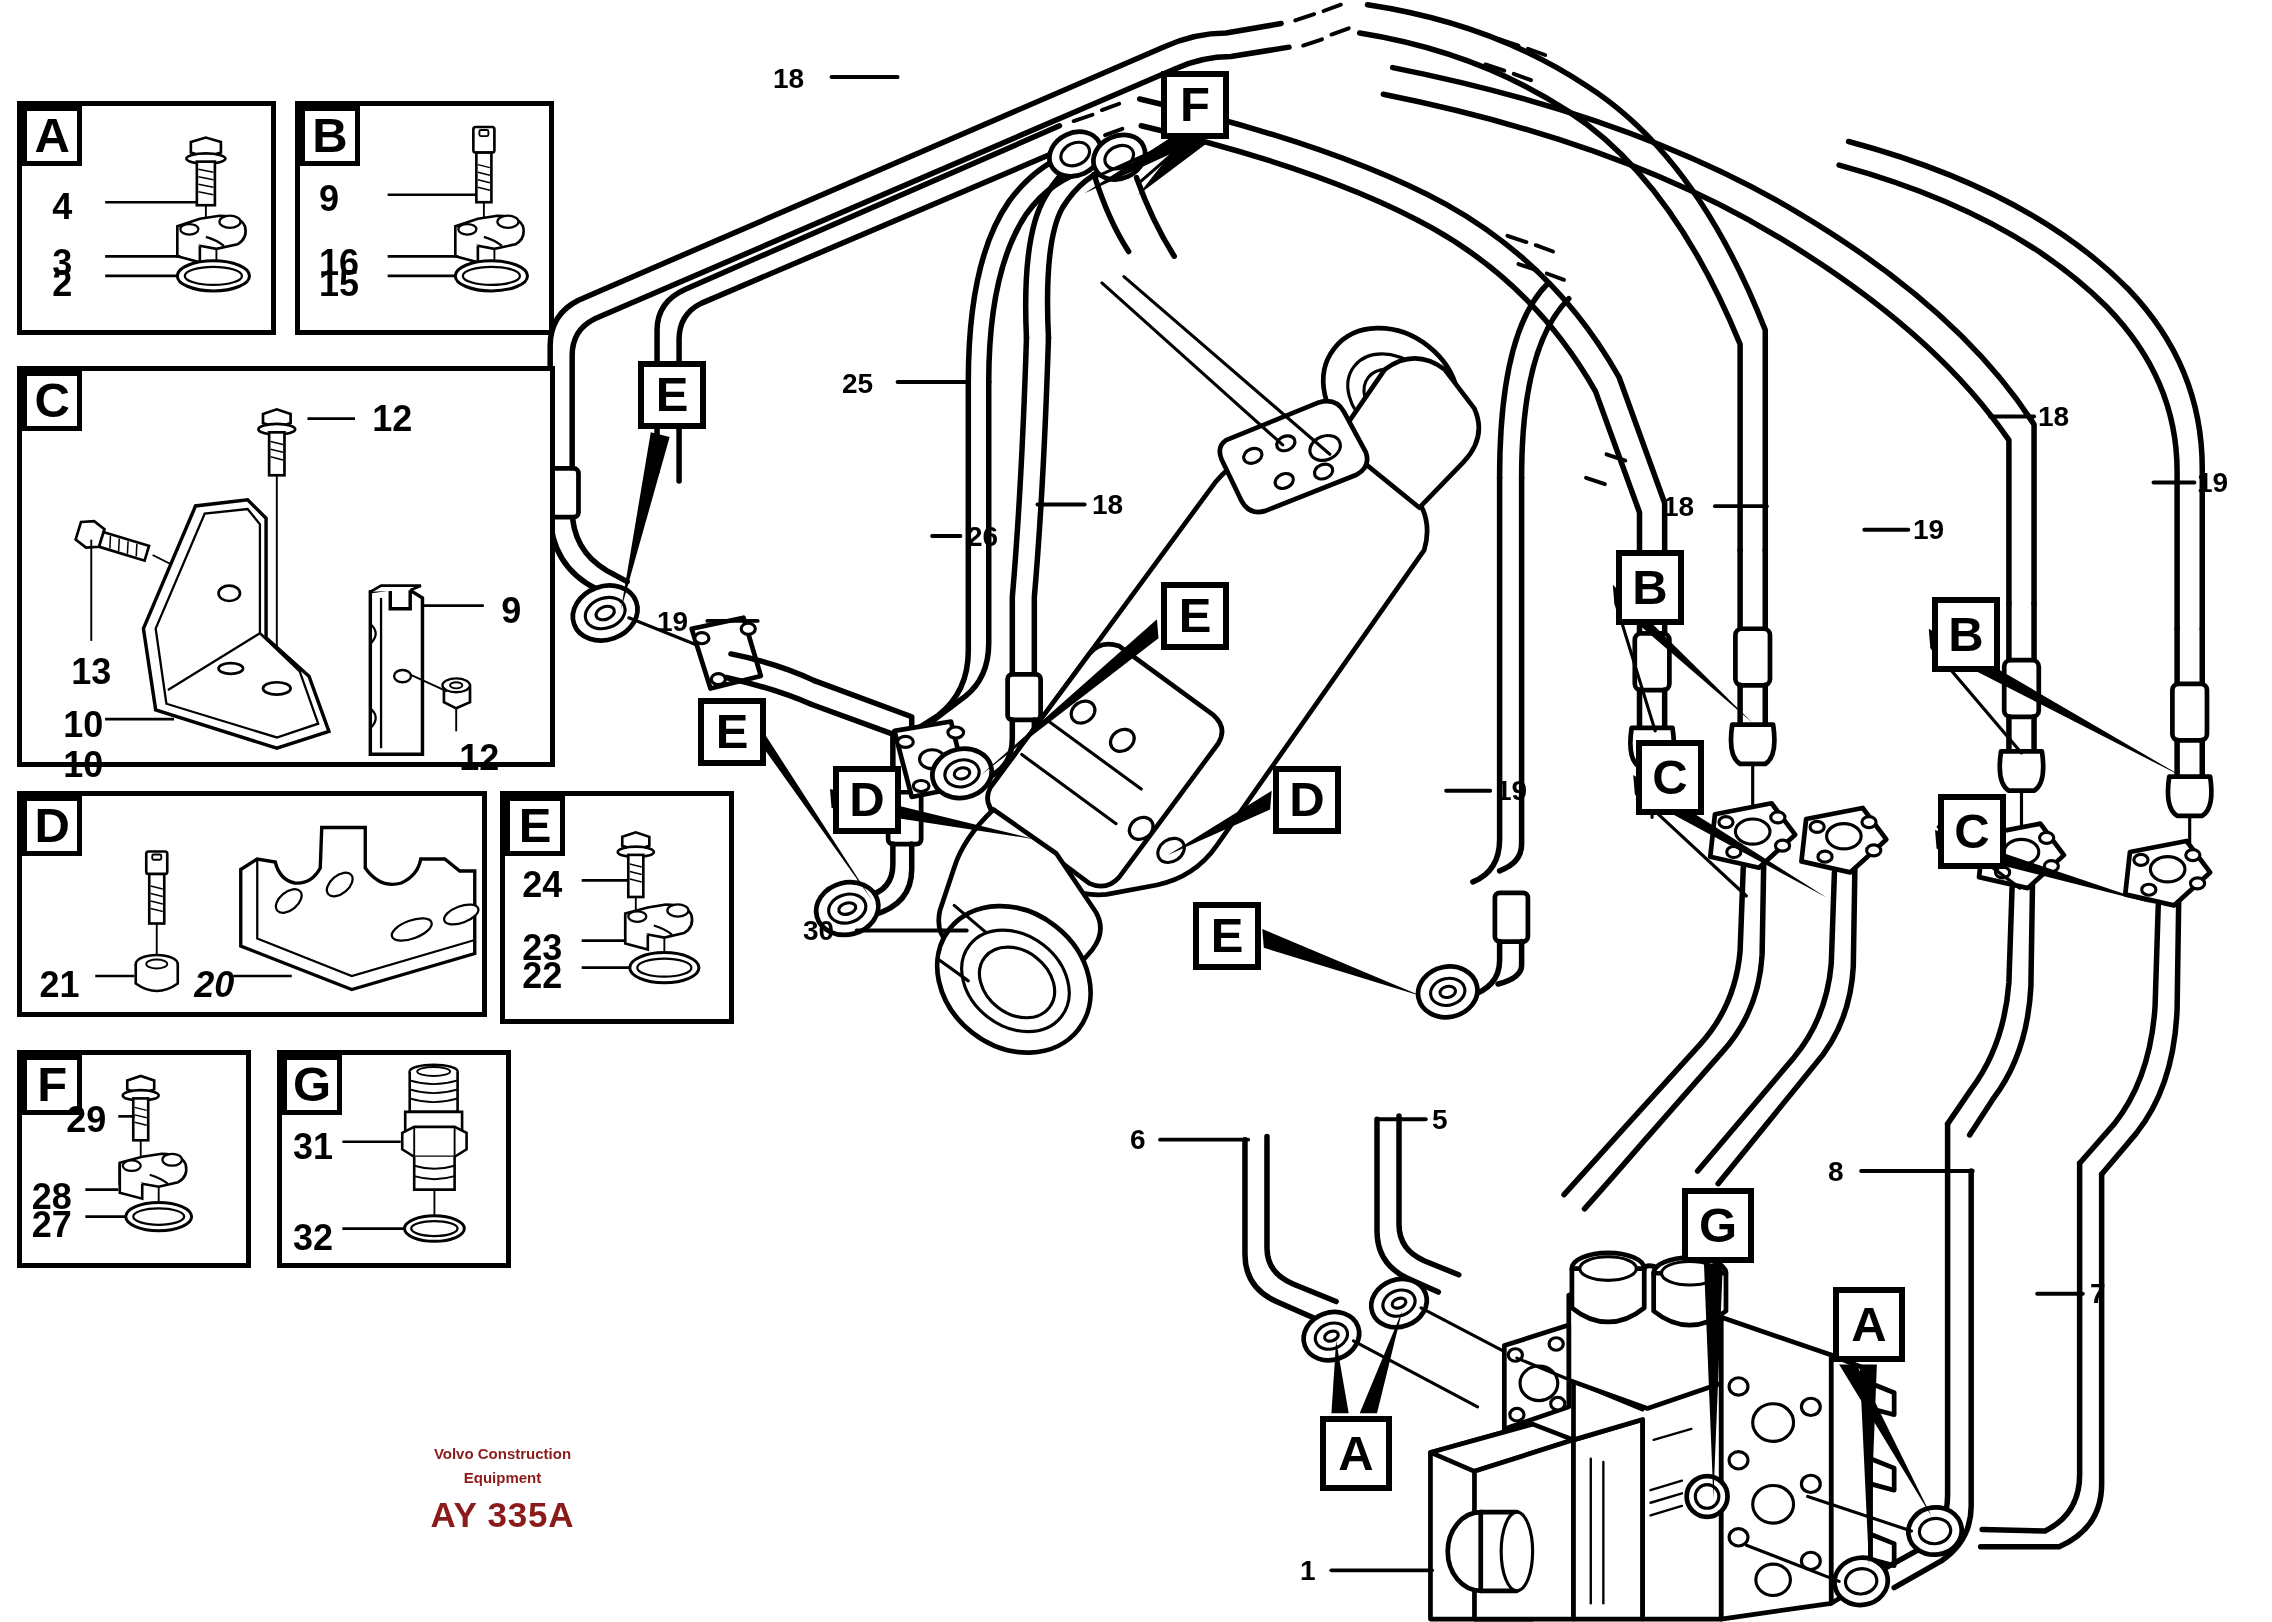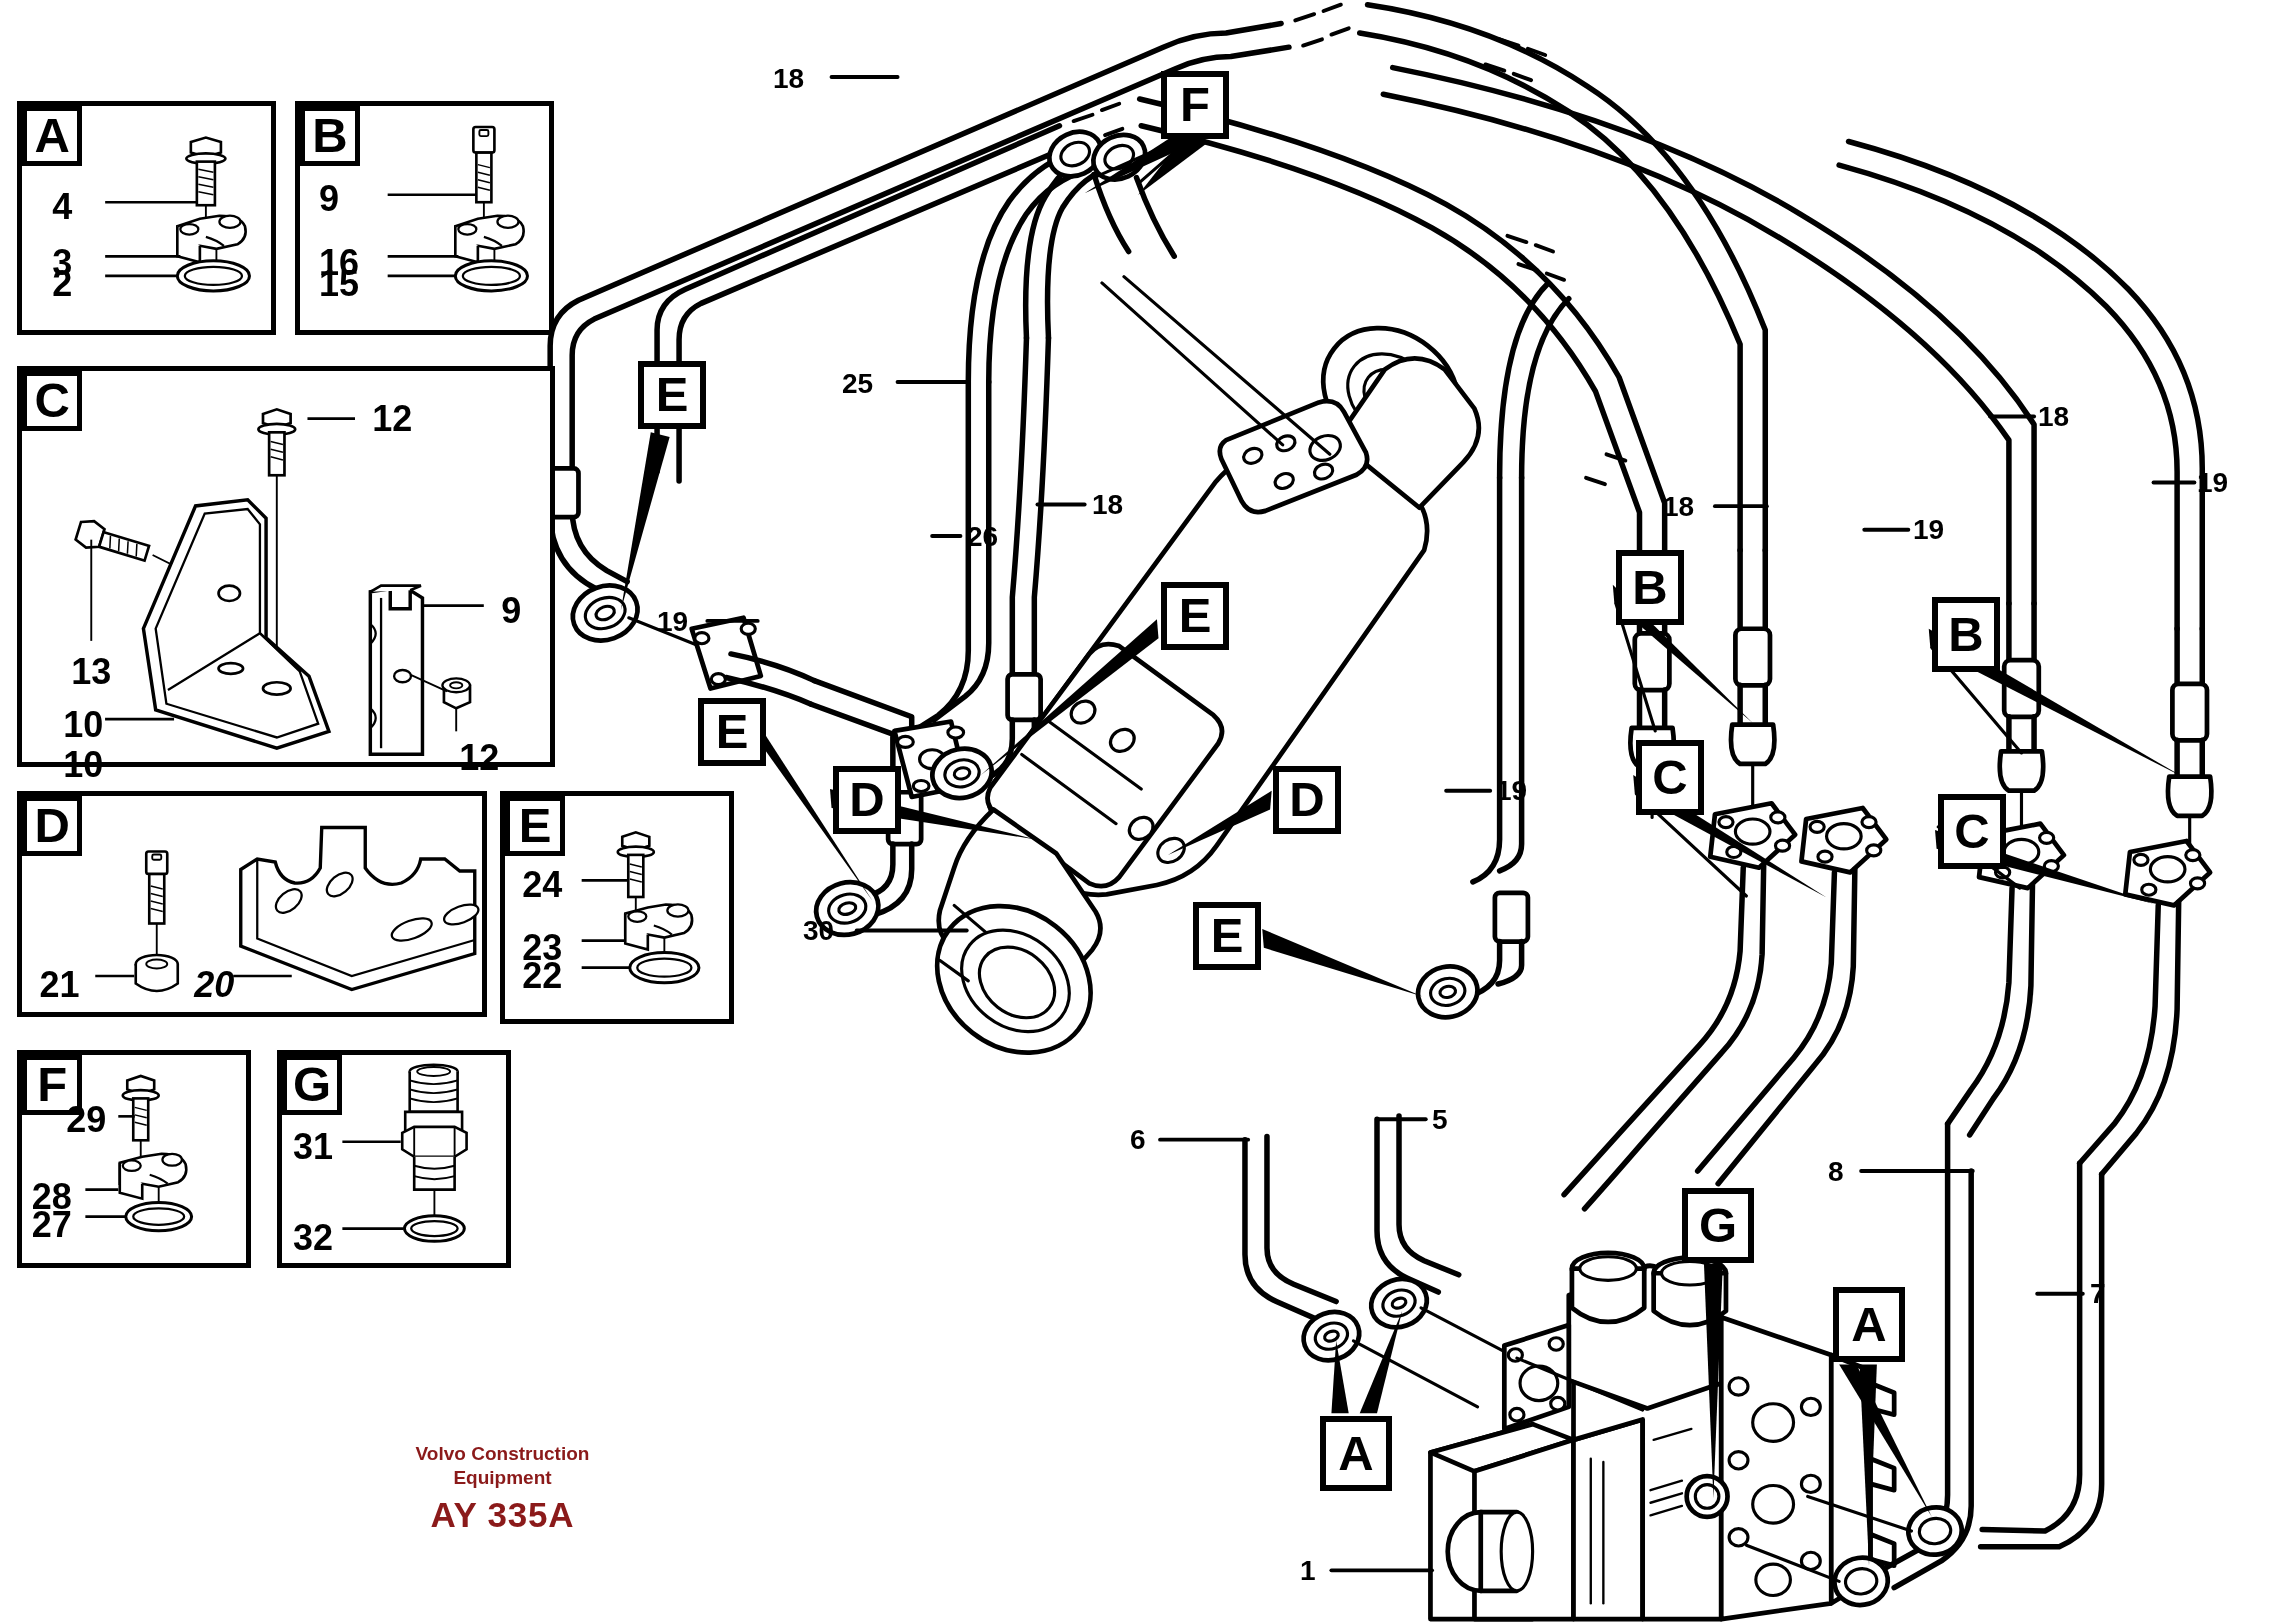--- a/index.html
+++ b/index.html
@@ -64,21 +64,21 @@
   }
   
   #caption{
     position:absolute;
     text-align:center;
     color:#8B1A1A;
     font-family:"Liberation Sans", sans-serif;
     font-weight:bold;
     z-index:6;
   }
-  #caption .cap-line{font-size:19px;line-height:23.6px;}
+  #caption .cap-line{font-size:15px;line-height:23.6px;}
   #caption .cap-code{font-size:35px;line-height:42px;margin-top:4.7px;letter-spacing:0.8px;}
 </style>
 </head>
 <body>
 
 <div id="page">
 
   <svg id="art" viewBox="0 0 2892 2065" xmlns="http://www.w3.org/2000/svg">
     <defs>
       <style>

